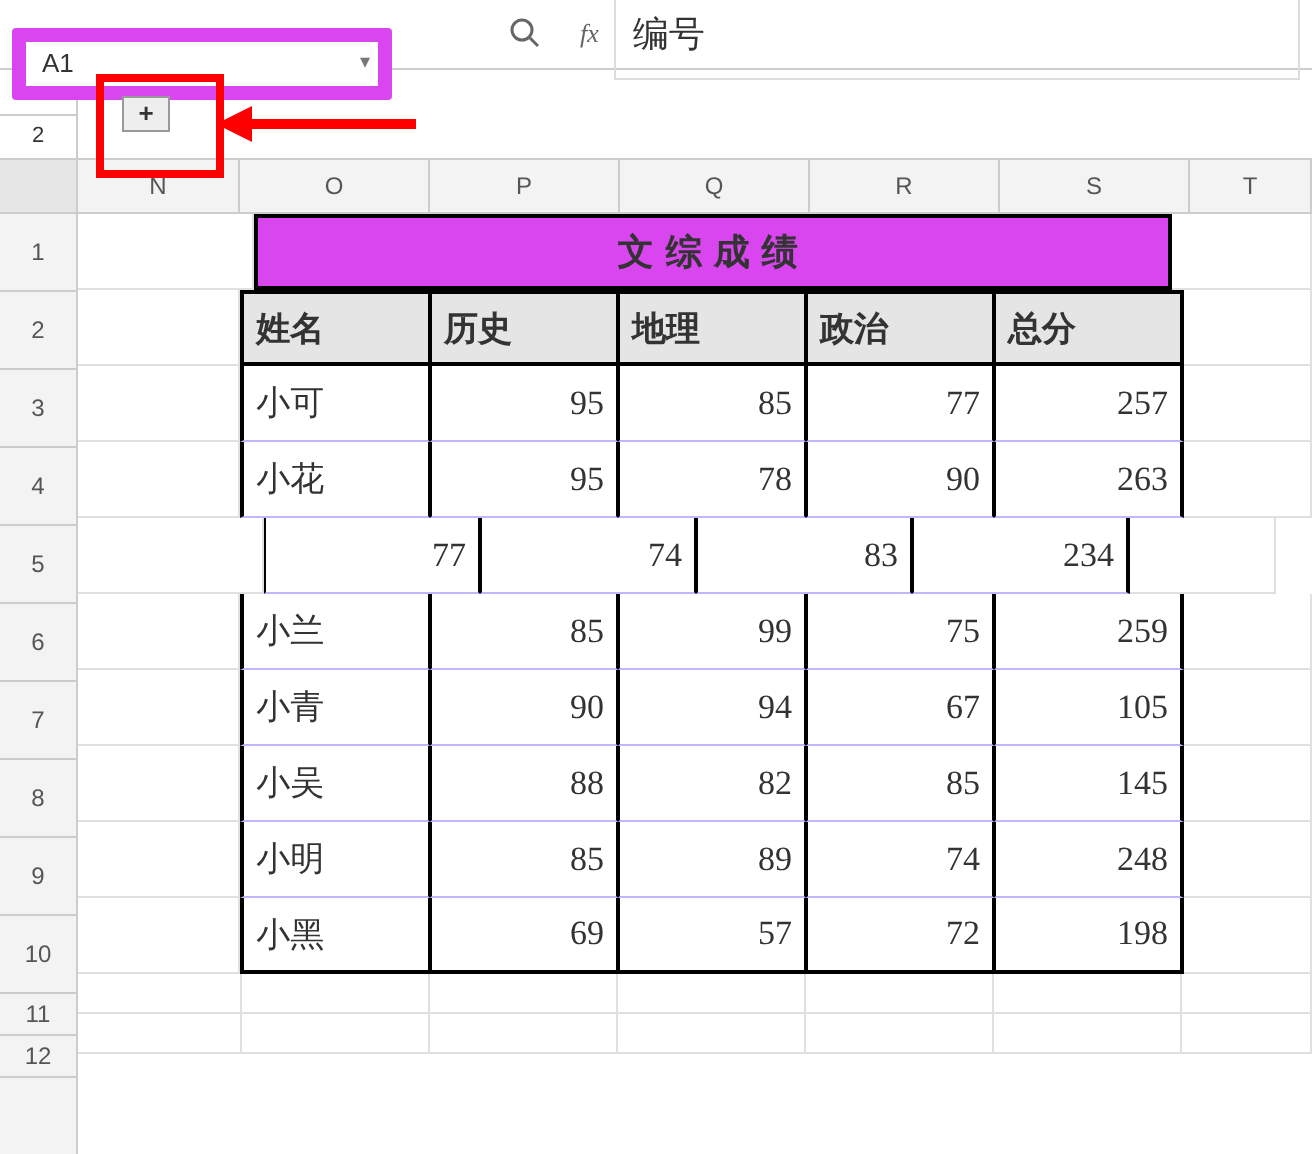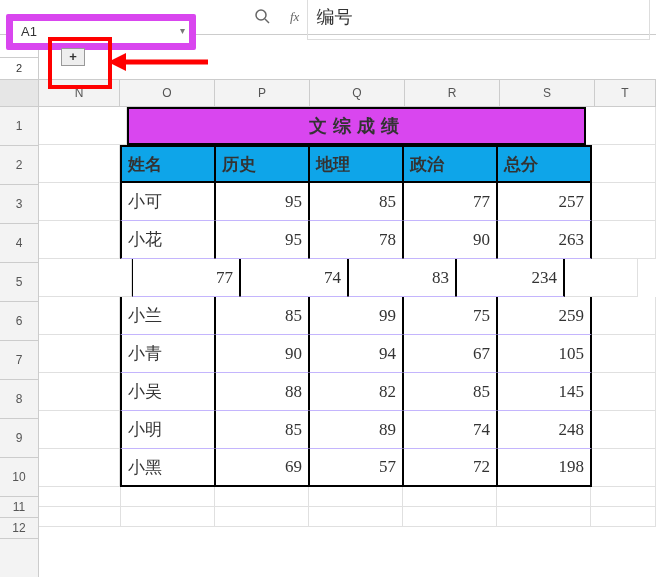--- a/index.html
+++ b/index.html
@@ -178,21 +178,21 @@
   
   .title-cell {
     background: #d946ef;
     border: 2px solid #000;
     justify-content: center;
     font-weight: bold;
     font-size: 18px;
     letter-spacing: 6px;
   }
   .hdr {
-    background: #0ea5e9;
+    background: #e5e5e5;
     border-left: 1px solid #000;
     border-right: 1px solid #000;
     border-top: 2px solid #000;
     border-bottom: 2px solid #000;
     font-weight: bold;
   }
   .td {
     border-left: 1px solid #000;
     border-right: 1px solid #000;
     border-bottom: 1px solid #c4b5fd;

